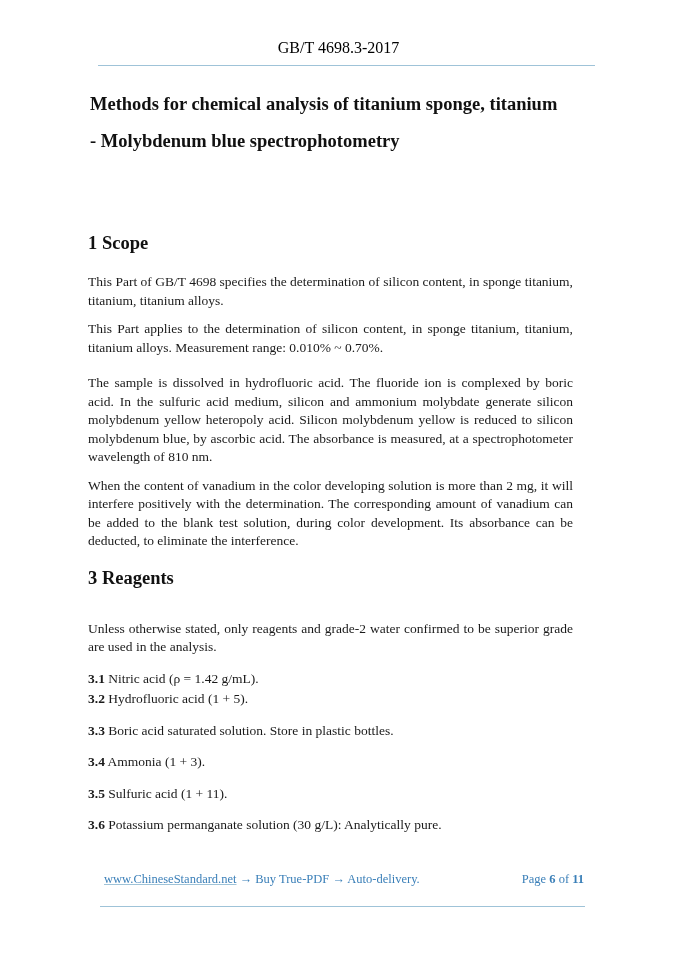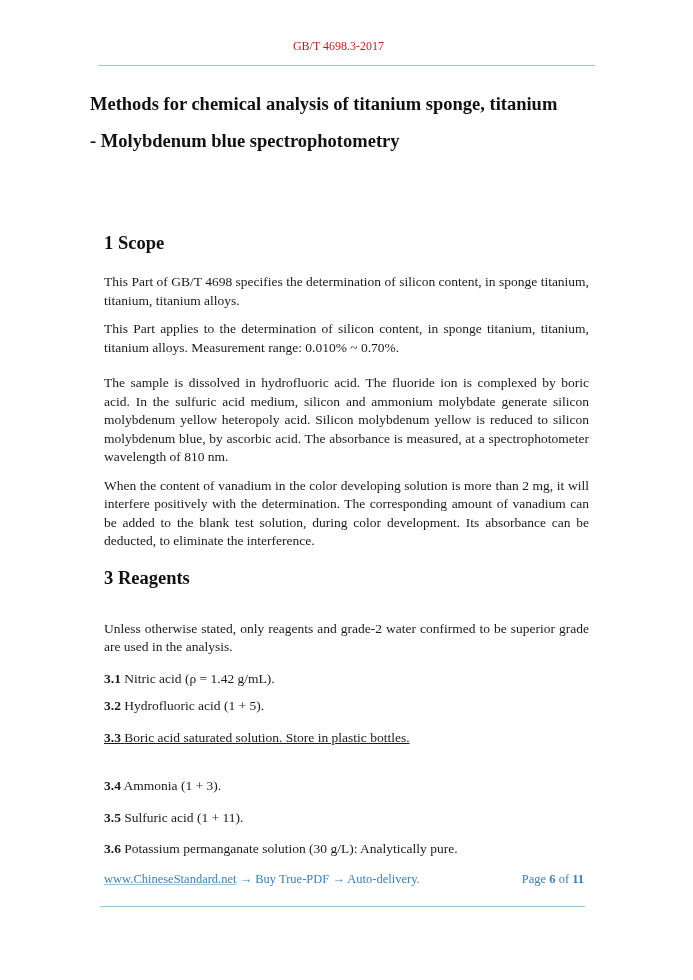--- a/index.html
+++ b/index.html
@@ -14,22 +14,22 @@
       overflow: hidden;
       font-family: "Liberation Serif", "DejaVu Serif", serif;
       color: #1a1a1a;
     }
     .header-text {
       position: absolute;
       top: 39px;
       left: 0;
       width: 677px;
       text-align: center;
-      font-size: 12px;
-      color: #b91c1c;
+      font-size: 16px;
+      color: #000000;
     }
     .header-rule {
       position: absolute;
       top: 65px;
       left: 98px;
       width: 497px;
       height: 0;
       border-top: 1.2px solid #9fc3d8;
     }
     .title {
@@ -38,21 +38,21 @@
       left: 90px;
       width: 513px;
       text-align: left;
       font-weight: bold;
       font-size: 18.5px;
       line-height: 36.5px;
       color: #111;
     }
     .content {
       position: absolute;
-      left: 104px;
+      left: 88px;
       width: 485px;
       top: 231px;
     }
     .h1 {
       font-weight: bold;
       font-size: 18.5px;
       margin: 0;
       line-height: 24px;
       color: #111;
     }
@@ -108,29 +108,29 @@
   <p class="p" style="margin-top:17px;">The sample is dissolved in hydrofluoric acid. The fluoride ion is complexed by boric acid. In the sulfuric acid medium, silicon and ammonium molybdate generate silicon molybdenum yellow heteropoly acid. Silicon molybdenum yellow is reduced to silicon molybdenum blue, by ascorbic acid. The absorbance is measured, at a spectrophotometer wavelength of 810 nm.</p>
   <p class="p" style="margin-top:10px;">When the content of vanadium in the color developing solution is more than 2 mg, it will interfere positively with the determination. The corresponding amount of vanadium can be added to the blank test solution, during color development. Its absorbance can be deducted, to eliminate the interference.</p>
 
   <h2 class="h1" style="margin-top:15px;">3 Reagents</h2>
   <p class="p" style="margin-top:30px;">Unless otherwise stated, only reagents and grade-2 water confirmed to be superior grade are used in the analysis.</p>
 
   <p class="p item" style="margin-top:13px;">
     <b>3.1</b>
     <span>Nitric acid (ρ = 1.42 g/mL).</span>
   </p>
-  <p class="p item" style="margin-top:9px;">
+  <p class="p item" style="margin-top:2px;">
     <b>3.2</b>
     <span>Hydrofluoric acid (1 + 5).</span>
   </p>
-  <p class="p item" style="margin-top:13px;text-decoration:underline;">
+  <p class="p item" style="margin-top:13px;">
     <b>3.3</b>
     <span>Boric acid saturated solution. Store in plastic bottles.</span>
   </p>
-  <p class="p item" style="margin-top:30px;">
+  <p class="p item" style="margin-top:13px;">
     <b>3.4</b>
     <span>Ammonia (1 + 3).</span>
   </p>
   <p class="p item" style="margin-top:13px;">
     <b>3.5</b>
     <span>Sulfuric acid (1 + 11).</span>
   </p>
   <p class="p item" style="margin-top:13px;">
     <b>3.6</b>
     <span>Potassium permanganate solution (30 g/L): Analytically pure.</span>

